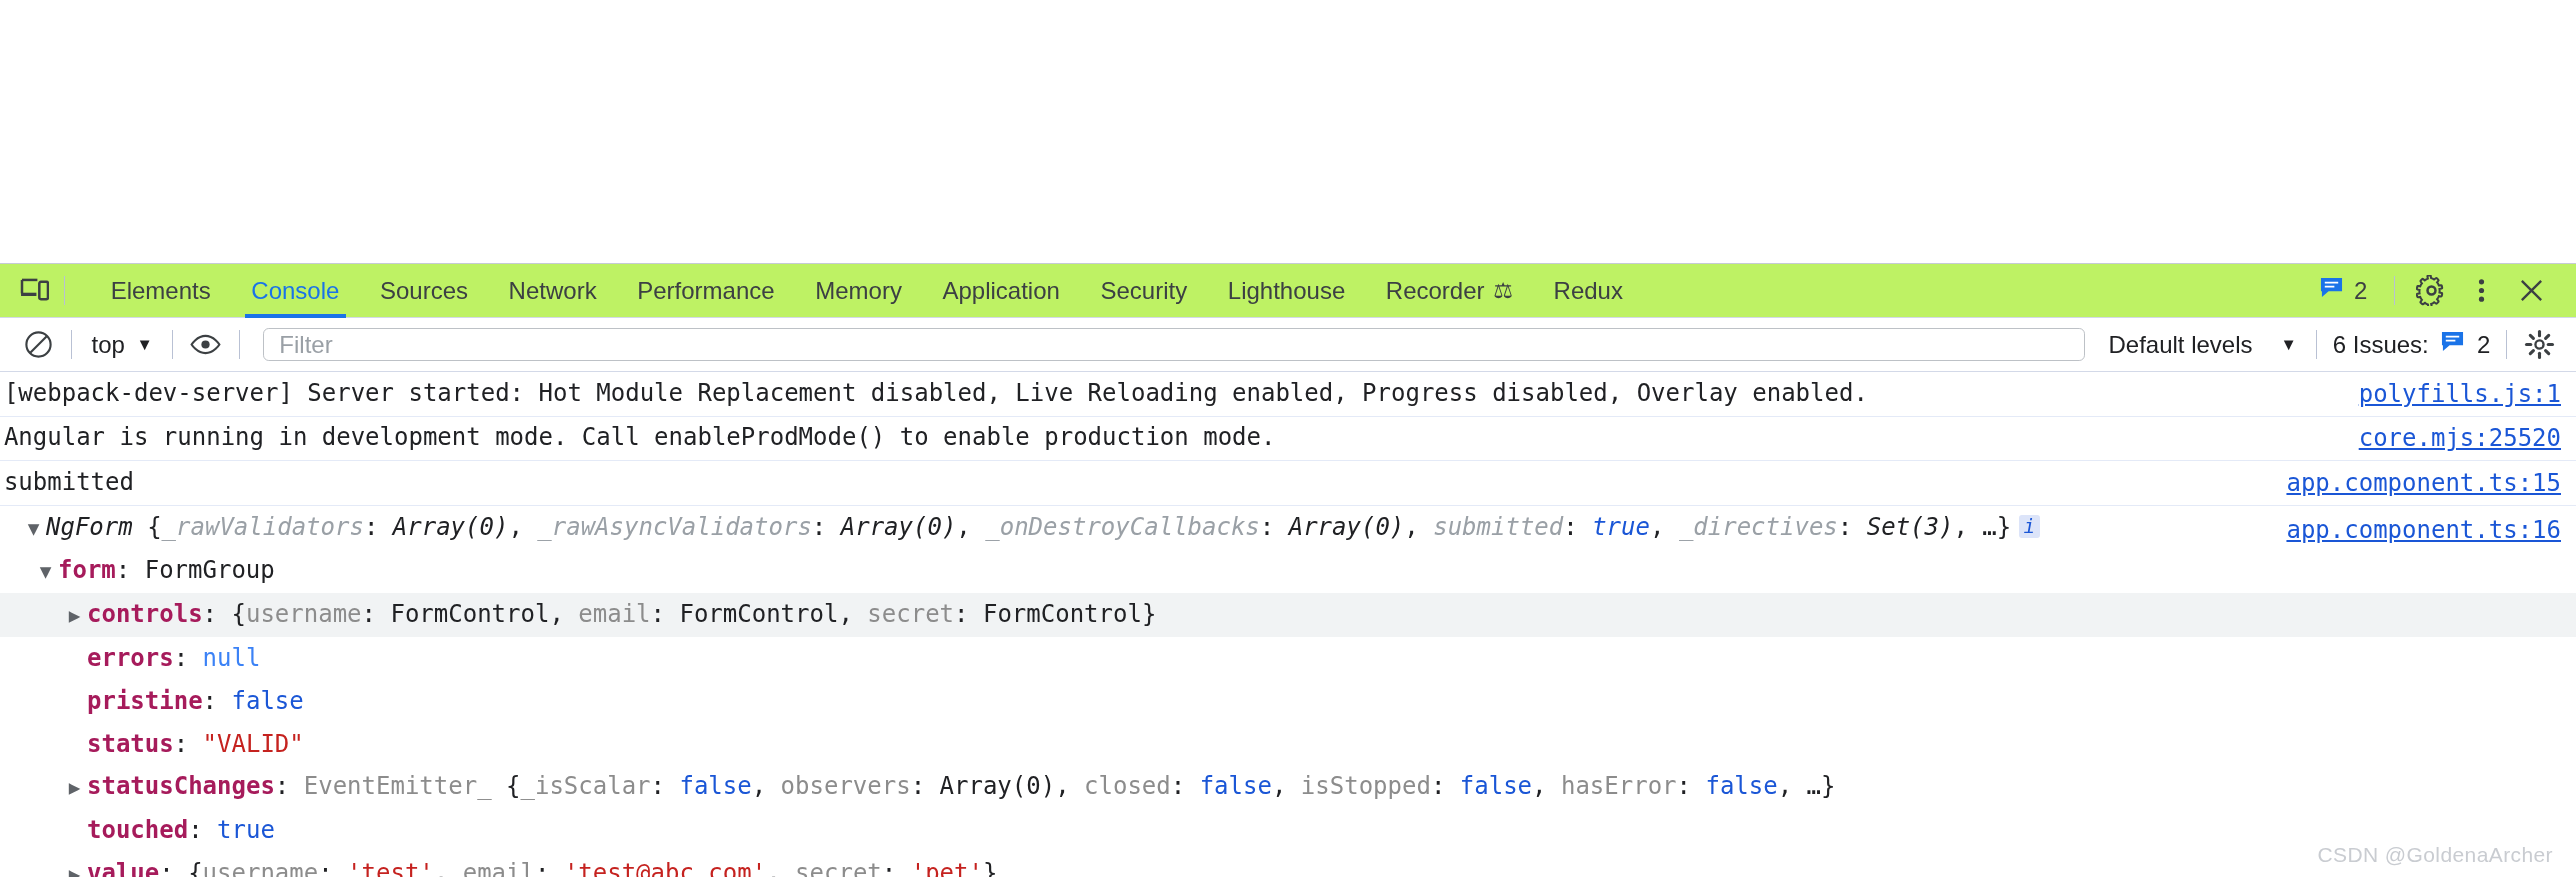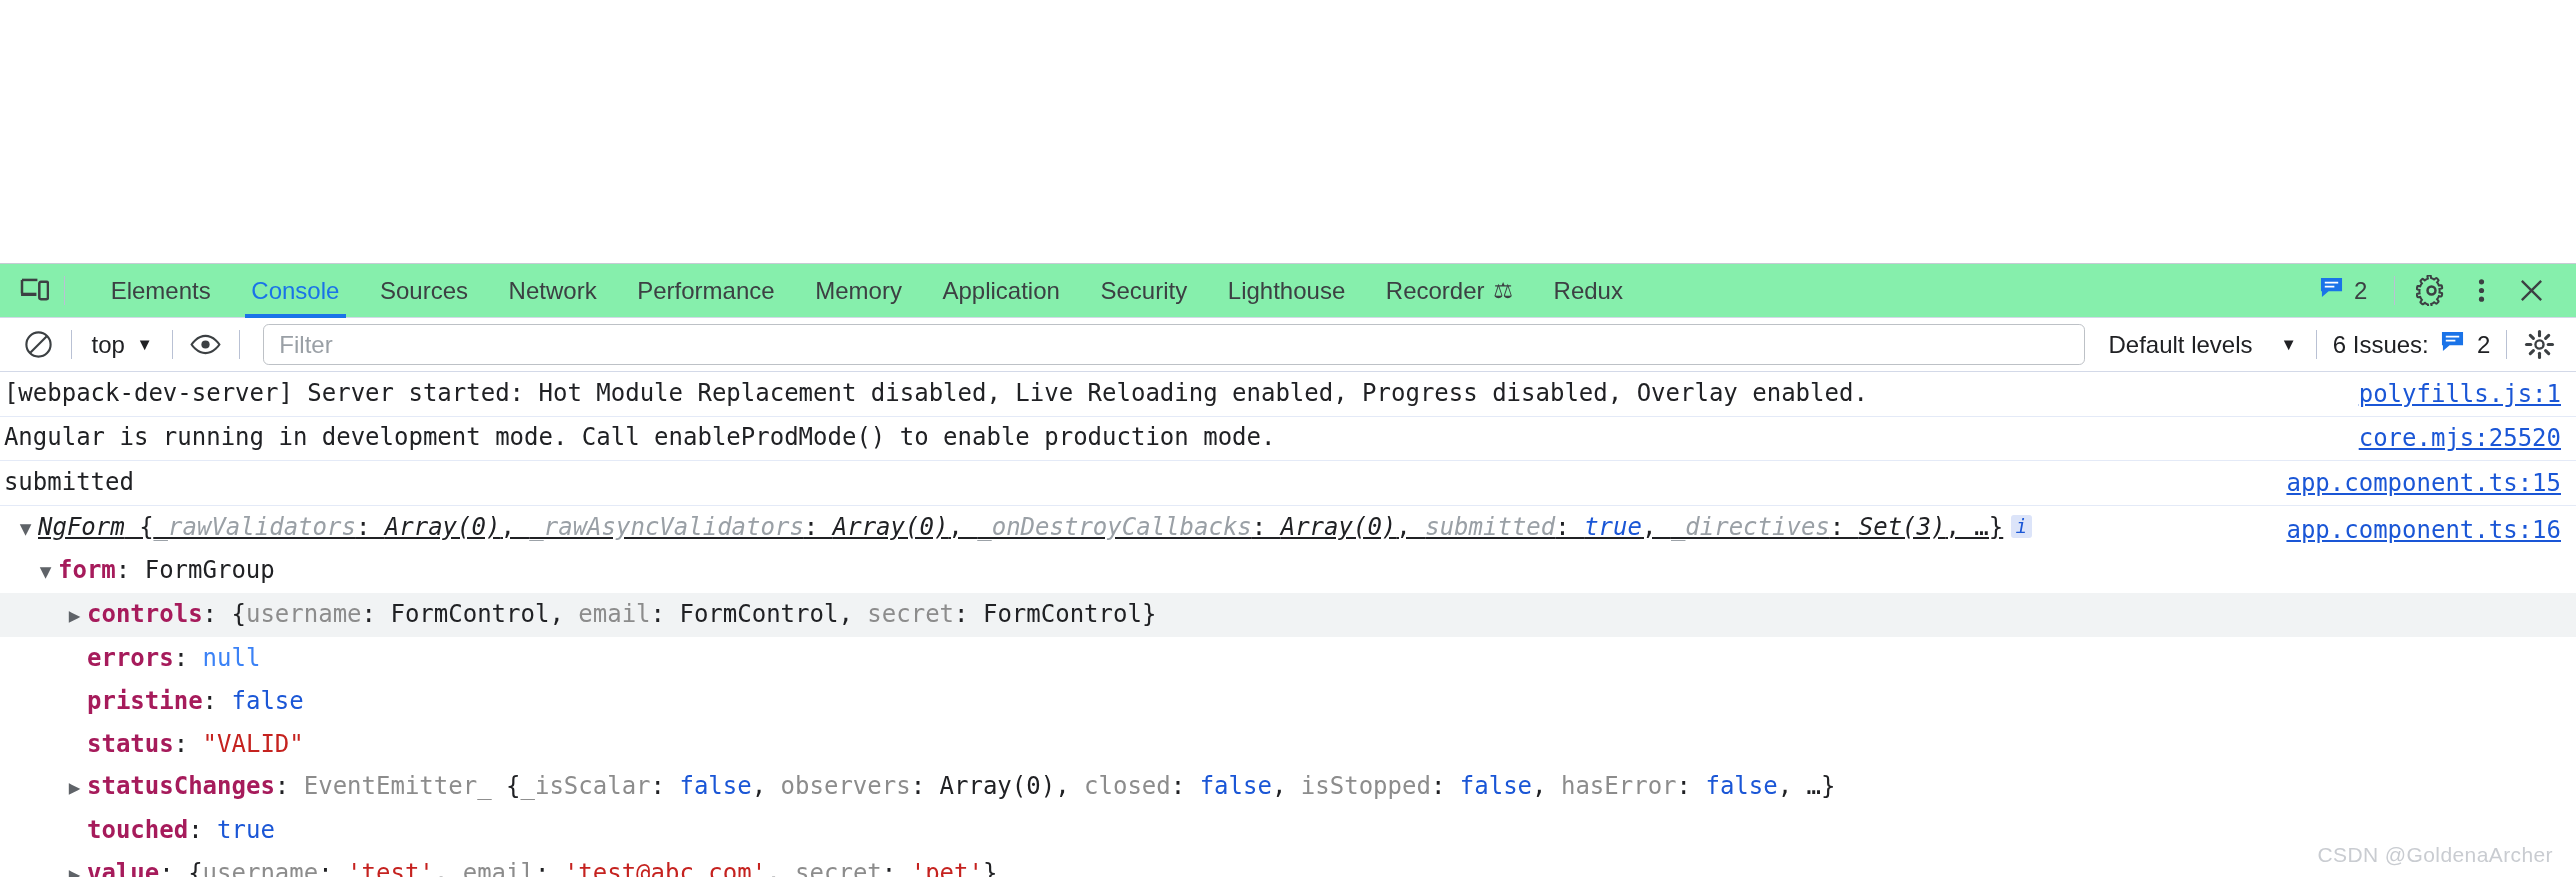--- a/index.html
+++ b/index.html
@@ -93,21 +93,21 @@
     background: #ffffff;
     border-top: 1px solid #c6cbd4;
   }
 
   
   .tabbar {
     position: relative;
     display: flex;
     align-items: center;
     height: 54px;
-    background: #86efac;
+    background: #bef264;
     padding: 0 15.5px 0 13.5px;
     border-bottom: 1px solid #d3d9e8;
   }
   .device-icon {
     width: 41px; height: 54px;
     display: flex; align-items: center; justify-content: center;
     cursor: pointer;
     flex: 0 0 auto;
   }
   .tabs { display: flex; align-items: center; height: 54px; margin-left: 15.5px; }
@@ -160,21 +160,21 @@
   }
   .ctx-select {
     display: flex; align-items: center; gap: 11.6px;
     padding: 0 9.7px; height: 43px;
     font-size: 24px; color: #202124;
     cursor: pointer; white-space: nowrap;
   }
   .caret { font-size: 16.5px; line-height: 1; }
   .filter-input {
     flex: 1 1 auto;
-    height: 41px;
+    height: 33px;
     margin: 0 13.5px;
     border: 1px solid #bdc1c6;
     border-radius: 5.8px;
     background: #fff;
     font-size: 24px;
     color: #202124;
     padding: 0 15.5px;
     font-family: "Liberation Sans", sans-serif;
     min-width: 0;
   }
@@ -228,21 +228,21 @@
   }
   .arrow {
     display: inline-block;
     width: 25px;
     text-align: center;
     color: #5f6368;
     font-size: 19.4px;
     cursor: pointer;
     user-select: none;
   }
-  .ind1 { padding-left: 13px; text-decoration: underline; }
+  .ind1 { padding-left: 21px; }
   .ind2 { padding-left: 33px; }
   .ind3 { padding-left: 62px; }
   .ctor      { font-style: italic; color: #202124; }
   .prop-gray { color: #9aa0a6; font-style: italic; }
   .prop-gray-n { color: #8c8c8c; }
   .prop-key  { color: #a61b5b; font-weight: bold; }
   .val-num, .val-bool { color: #1a56d6; }
   .val-null  { color: #3b82f6; }
   .val-str   { color: #c5221f; }
   .val-plain { color: #202124; }

